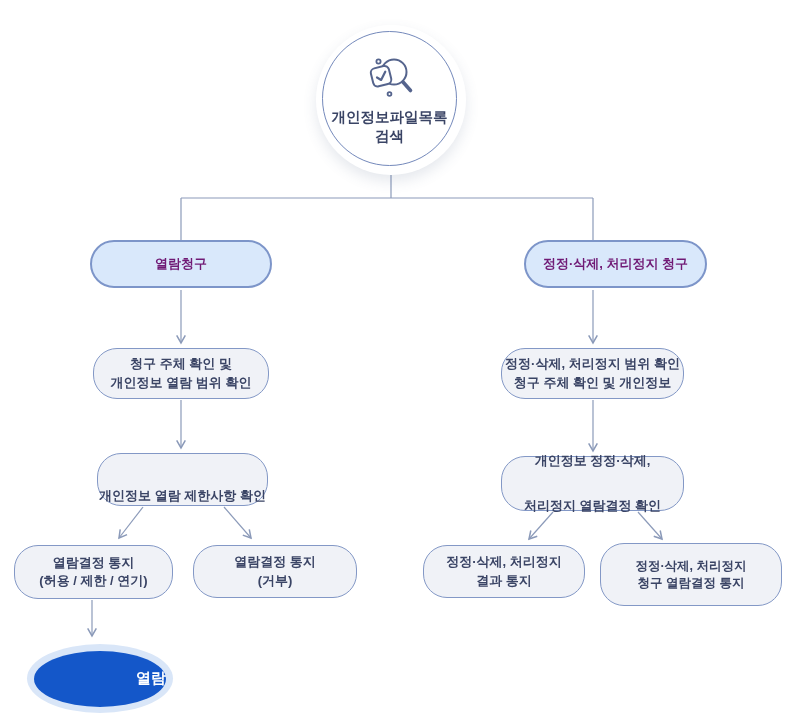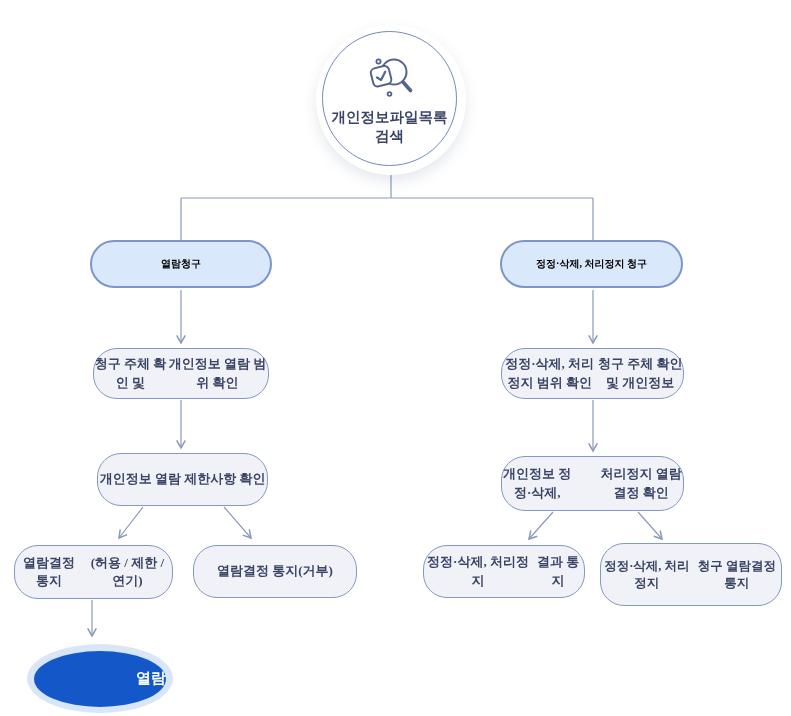--- a/index.html
+++ b/index.html
@@ -1,41 +1,41 @@
 <!DOCTYPE html>
 <html><head>
 <meta charset="utf-8">
 <style>
   html,body{margin:0;padding:0;background:#ffffff;}
   body{font-family:"Liberation Sans","DejaVu Sans",sans-serif;}
-  .canvas{position:relative;width:791px;height:716px;background:#ffffff;overflow:hidden;font-family:Liberation Serif, serif;}
+  .canvas{position:relative;width:791px;height:716px;background:#ffffff;overflow:hidden;}
   .connector-layer{position:absolute;left:0;top:0;width:791px;height:716px;pointer-events:none;}
 
   
   .root-outer{position:absolute;left:316px;top:25px;width:150px;height:150px;border-radius:50%;
     background:#ffffff;box-shadow:0 6px 14px rgba(70,90,130,0.14);}
   .root-inner{position:absolute;left:6px;top:6px;width:135px;height:135px;border-radius:50%;
     border:1.5px solid #7489bb;background:#ffffff;display:flex;flex-direction:column;
     align-items:center;justify-content:center;box-sizing:border-box;padding-top:2px;}
   .root-label{color:#3a4465;font-weight:bold;font-size:14.5px;line-height:1.3;text-align:center;margin-top:4px;}
 
   
   .hdr{position:absolute;height:48px;border-radius:24px;background:#d9e8fb;border:2px solid #7d95c9;
     box-sizing:border-box;display:flex;align-items:center;justify-content:center;
-    color:#000000;font-weight:bold;font-size:10px;}
+    color:#701a75;font-weight:bold;font-size:13px;}
   .hdr-left{left:90px;top:240px;width:182px;}
-  .hdr-right{left:500px;top:240px;width:183px;}
+  .hdr-right{left:524px;top:240px;width:183px;}
 
   
   .proc{position:absolute;border-radius:24px;background:#f0f2f7;border:1.5px solid #8398c6;
-    box-sizing:border-box;display:flex;flex-direction:row;align-items:center;justify-content:center;
+    box-sizing:border-box;display:flex;flex-direction:column;align-items:center;justify-content:center;
     color:#3a4465;font-weight:bold;font-size:13px;line-height:1.4;text-align:center;}
   .step1-left{left:93px;top:348px;width:176px;height:51px;}
   .step1-right{left:501px;top:348px;width:183px;height:51px;}
-  .step2-left{left:97px;top:453px;width:171px;height:53px;}
+  .step2-left{left:97px;top:453px;width:171px;height:53px;justify-content:flex-end;}
   .step2-right{left:501px;top:456px;width:183px;height:55px;gap:27px;}
   .res-a{left:14px;top:545px;width:159px;height:54px;}
   .res-b{left:193px;top:545px;width:164px;height:53px;}
   .res-c{left:423px;top:545px;width:162px;height:53px;}
   .res-d{left:600px;top:543px;width:182px;height:63px;font-size:12.5px;line-height:1.35;}
 
   
   .final-halo{position:absolute;left:27px;top:644px;width:146px;height:69px;border-radius:50%;
     background:#d9e6f8;display:flex;align-items:center;justify-content:center;}
   .final-ellipse{width:132px;height:56px;border-radius:50%;background:#1457c9;

